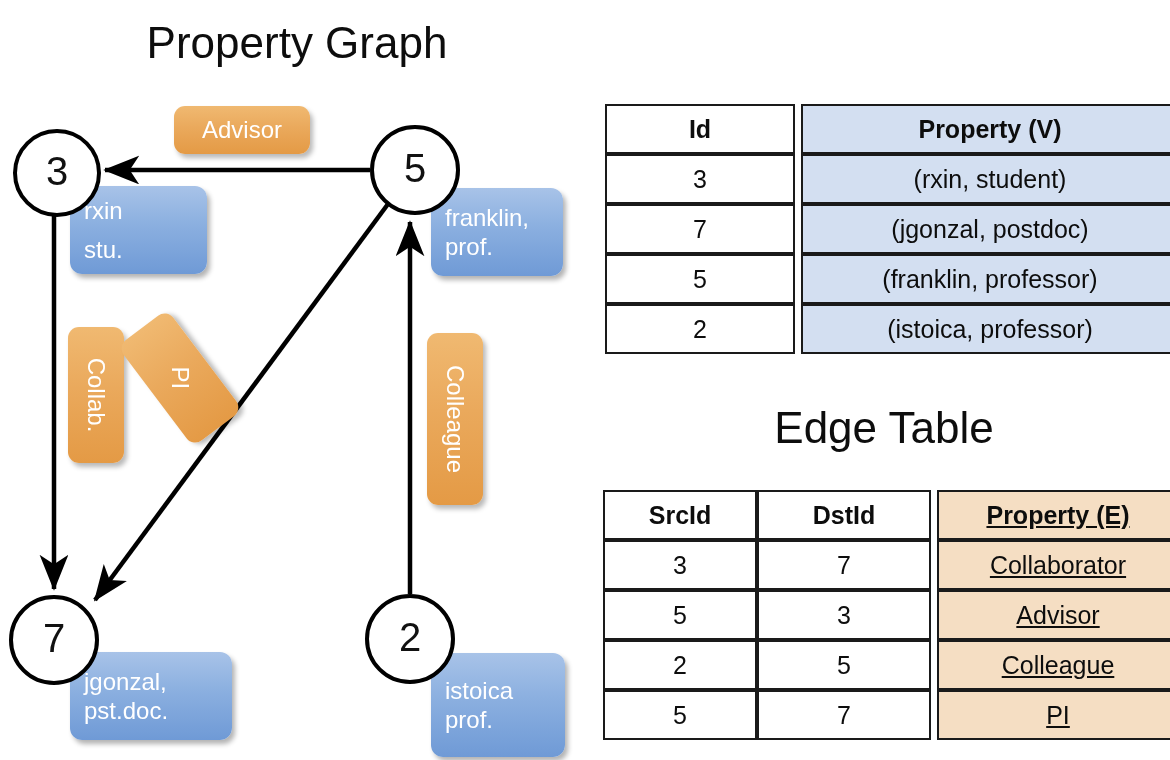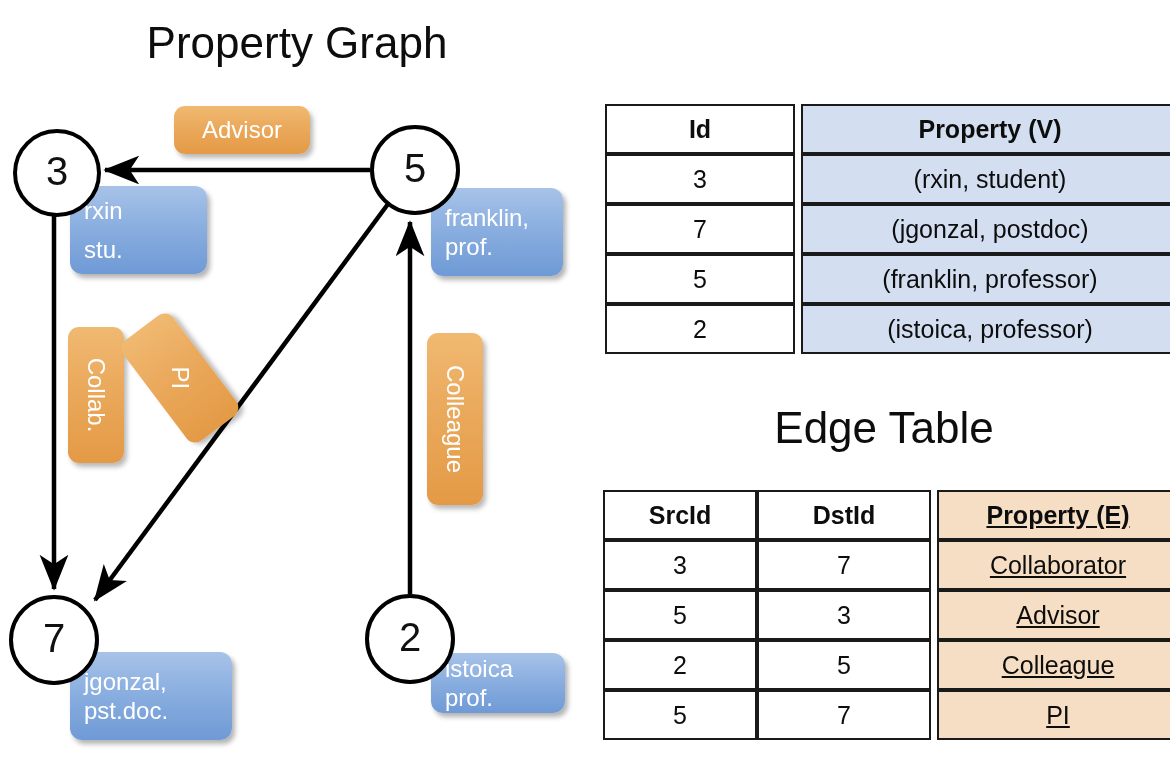--- a/index.html
+++ b/index.html
@@ -150,21 +150,21 @@
   <div class="prop-box" id="prop-5" style="left:424px;top:188px;width:132px;height:88px;">
     <span>franklin,</span>
     <span>prof.</span>
   </div>
 
   <div class="prop-box" id="prop-7" style="left:63px;top:652px;width:162px;height:88px;">
     <span>jgonzal,</span>
     <span>pst.doc.</span>
   </div>
 
-  <div class="prop-box" id="prop-2" style="left:424px;top:653px;width:134px;height:60px;">
+  <div class="prop-box" id="prop-2" style="left:424px;top:653px;width:134px;height:104px;">
     <span>istoica</span>
     <span>prof.</span>
   </div>
 
   <div class="node-circle" style="left:6px;top:129px;width:88px;height:88px;">
     <span class="node-num">3</span>
   </div>
 
   <div class="node-circle" style="left:363px;top:125px;width:90px;height:90px;">
     <span class="node-num">5</span>

